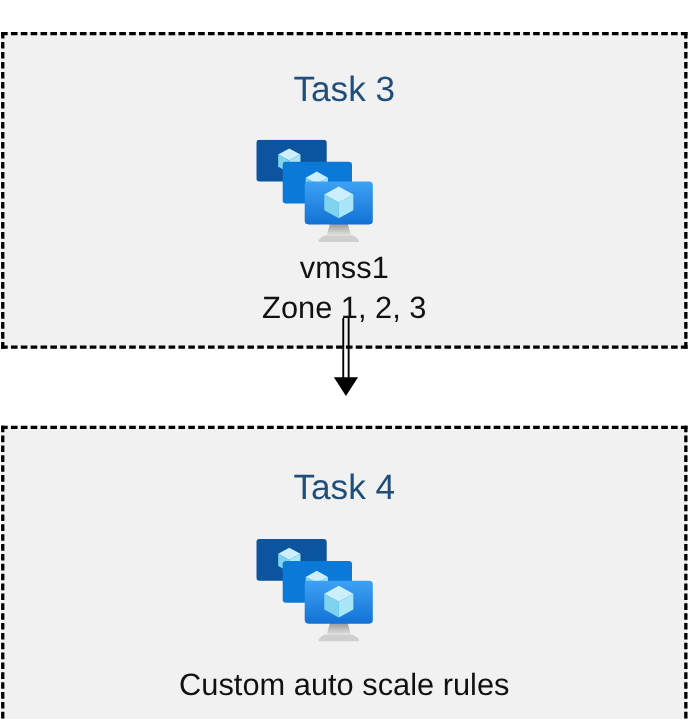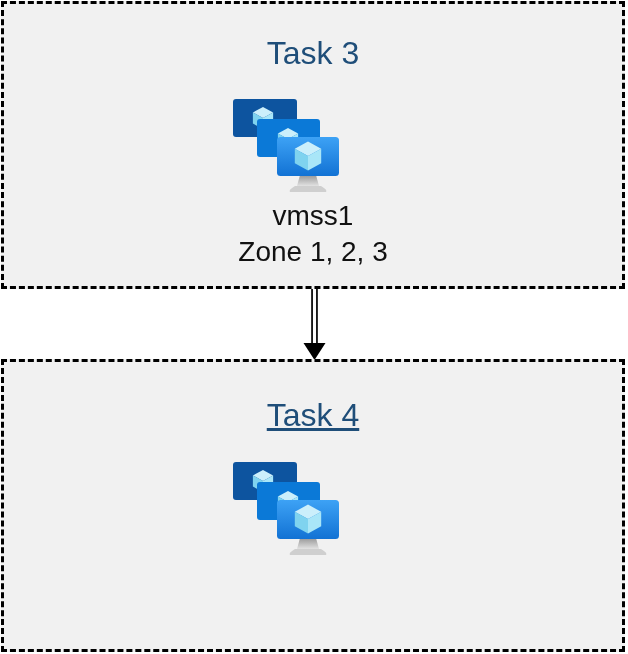--- a/index.html
+++ b/index.html
@@ -7,33 +7,34 @@
     width: 628px; height: 654px; position: relative; overflow: hidden;
     font-family: "Liberation Sans", sans-serif;
   }
   .task-box {
     position: absolute;
     left: 1px;
     width: 624px;
     box-sizing: border-box;
     border: 3px dashed var(--border, #000);
     background: var(--box-fill, #f1f1f1);
+    margin-top: 28px;
   }
   .task-box-1 { top: 1px; height: 288px; }
   .task-box-2 { top: 359px; height: 293px; }
   .task-title {
     position: absolute;
     left: 0; width: 100%;
     text-align: center;
     font-size: 32px;
     line-height: 36px;
     color: var(--title, #1f4e79);
   }
   .task-box-1 .task-title { top: 31px; }
-  .task-box-2 .task-title { top: 35px; text-decoration: underline; }
+  .task-box-2 .task-title { top: 35px; }
   .vmss-icon { position: absolute; left: 229px; width: 106px; height: 94px; }
   .task-box-1 .vmss-icon { top: 95px; }
   .task-box-2 .vmss-icon { top: 100px; }
   .task-caption {
     position: absolute;
     left: 0; width: 100%;
     text-align: center;
     font-size: 28px;
     line-height: 36px;
     color: var(--text, #111111);
@@ -91,15 +92,18 @@
     <rect x="17.2" y="0" width="1.7" height="57" fill="#000"></rect>
     <rect x="22.1" y="0" width="1.7" height="57" fill="#000"></rect>
     <polygon points="9.5,54 31.5,54 20.5,71" fill="#000"></polygon>
   </svg>
 
   <div class="task-box task-box-2">
     <div class="task-title">Task 4</div>
     <svg class="vmss-icon" viewBox="0 0 106 94">
       <use href="#vmss-symbol"></use>
     </svg>
+    <div class="task-caption">
+      <div>Custom auto scale rules</div>
+    </div>
   </div>
 
 </div>
 
 </body></html>

